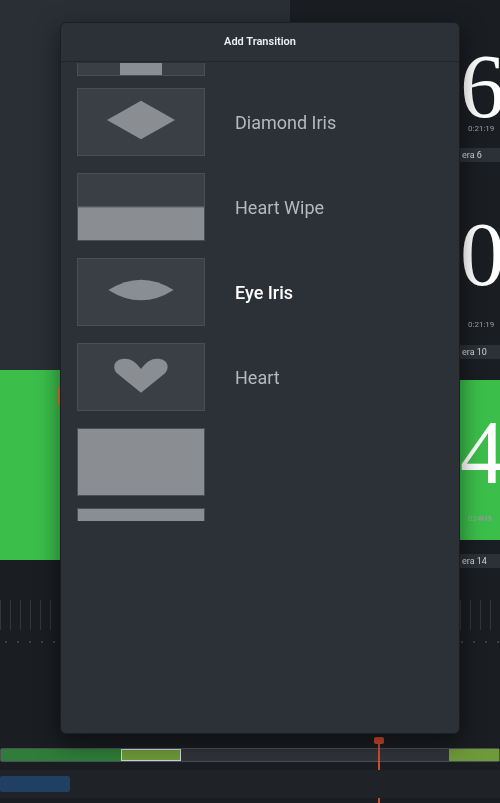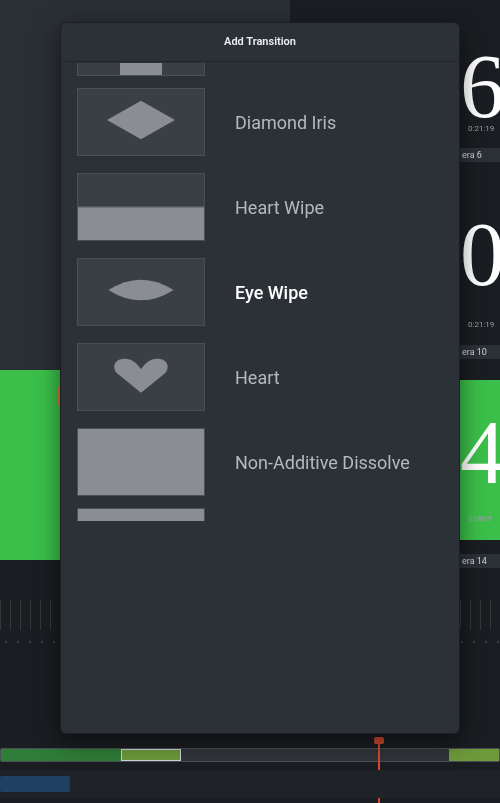--- a/index.html
+++ b/index.html
@@ -110,38 +110,37 @@
       </div>
 
       <div class="row selected">
         <div class="thumb">
           <span>
             <svg viewBox="0 0 100 60">
                 <path d="M6 30 Q50 2 94 30 Q50 58 6 30 Z" fill="#8a8e93"></path>
               </svg>
           </span>
         </div>
-        <div class="label">Eye Wipe</div>
+        <div class="label">Eye Iris</div>
       </div>
 
       <div class="row">
         <div class="thumb">
           <span>
             <svg viewBox="0 0 100 60">
                 <path d="M50 54 L18 28 C10 20 14 8 28 8 C38 8 44 14 50 22 C56 14 62 8 72 8 C86 8 90 20 82 28 Z" fill="#8a8e93"></path>
               </svg>
           </span>
         </div>
         <div class="label">Heart</div>
       </div>
 
 
       <div class="row">
         <div class="thumb mid"></div>
-        <div class="label">Non-Additive Dissolve</div>
       </div>
 
       <div class="row-bottom-stub"></div>
 
     </div>
   </div>
 
 </div>
 
 </body></html>

